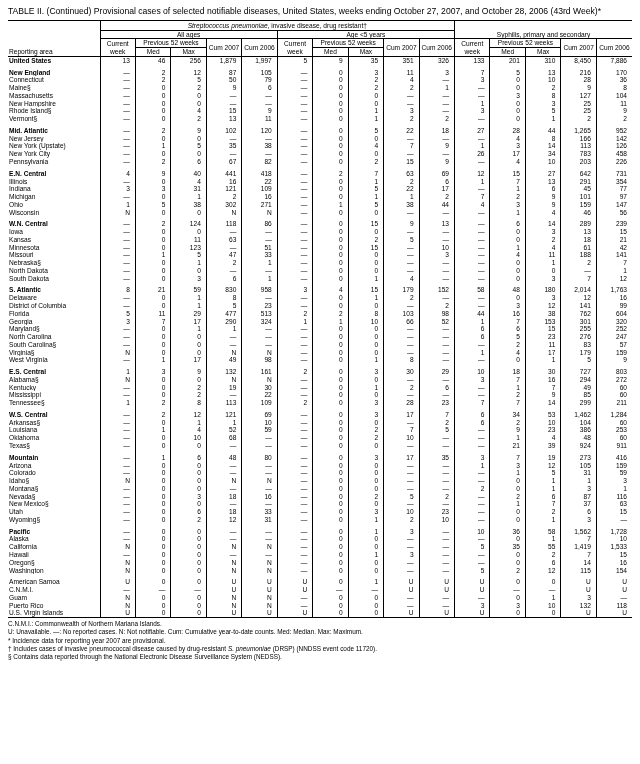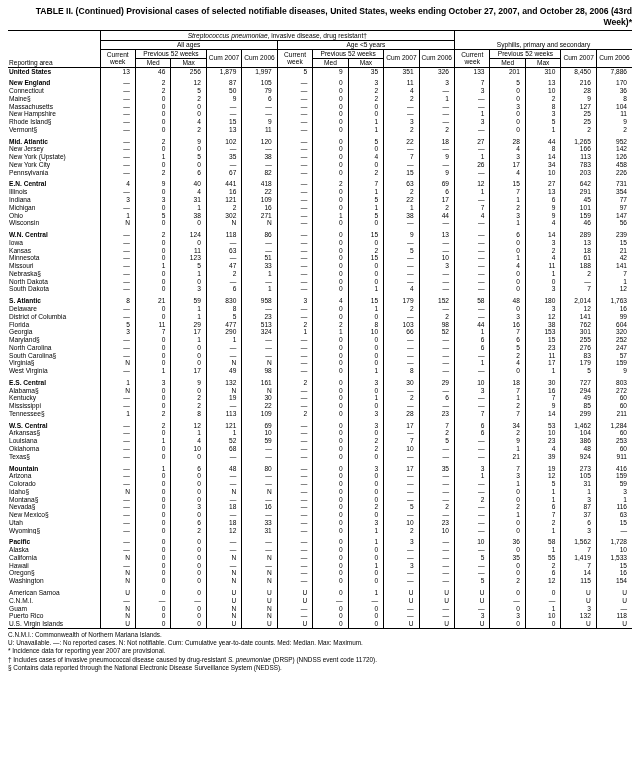--- a/index.html
+++ b/index.html
@@ -1,18 +1,18 @@
 <!DOCTYPE html>
 <html><head>
 <meta charset="utf-8">
 <style>
   html,body { margin:0; padding:0; background:#fff; color:#000; }
   body { width:640px; font-family:"Liberation Sans", sans-serif; }
   .page { padding:6px 8px 4px 8px; }
-  .title { font-size:8.6px; font-weight:bold; line-height:1.25; letter-spacing:0;text-align:right; }
+  .title { font-size:8.6px; font-weight:normal; line-height:1.25; letter-spacing:0; }
   table { border-collapse:collapse; width:100%; table-layout:fixed; margin-top:3px; border-top:1px solid #000; }
   thead { border-bottom:1px solid #000; }
   th, td { font-size:6.6px; padding:0 2px; line-height:1.18; vertical-align:bottom; font-weight:normal; }
   th.grp { text-align:center; border-bottom:1px solid #000; padding-top:1px; }
   th.sub { text-align:center; border-bottom:1px solid #000; }
   th.colh { text-align:center; vertical-align:middle; }
   th.prev { text-align:center; border-bottom:1px solid #000; }
   th.medmax { text-align:center; }
   th.area-h { text-align:left; vertical-align:bottom; padding-left:1px; }
   .vr { border-left:1px solid #000; }

